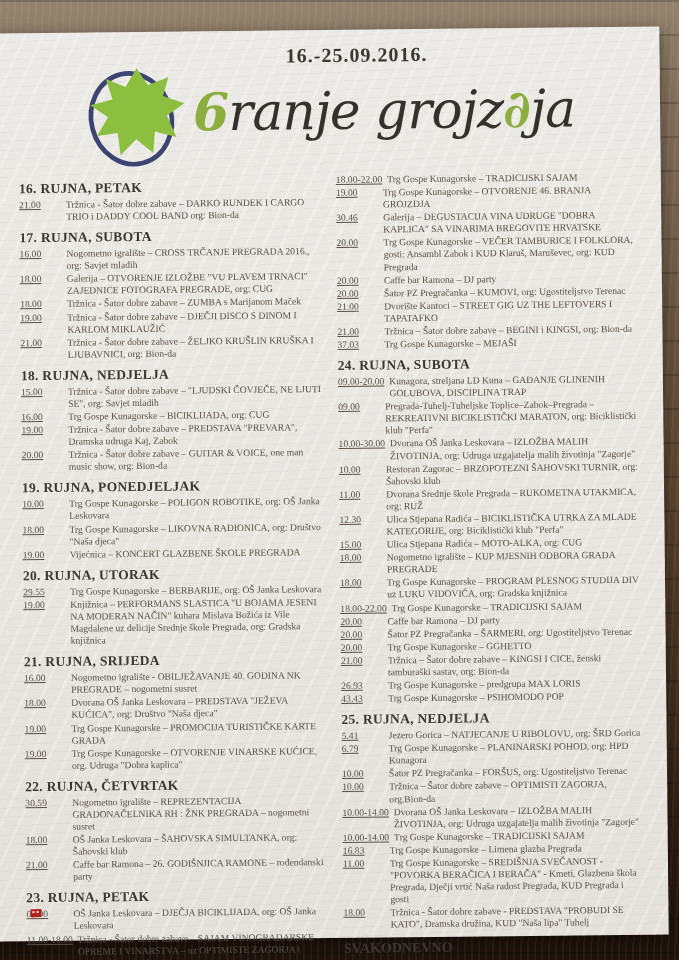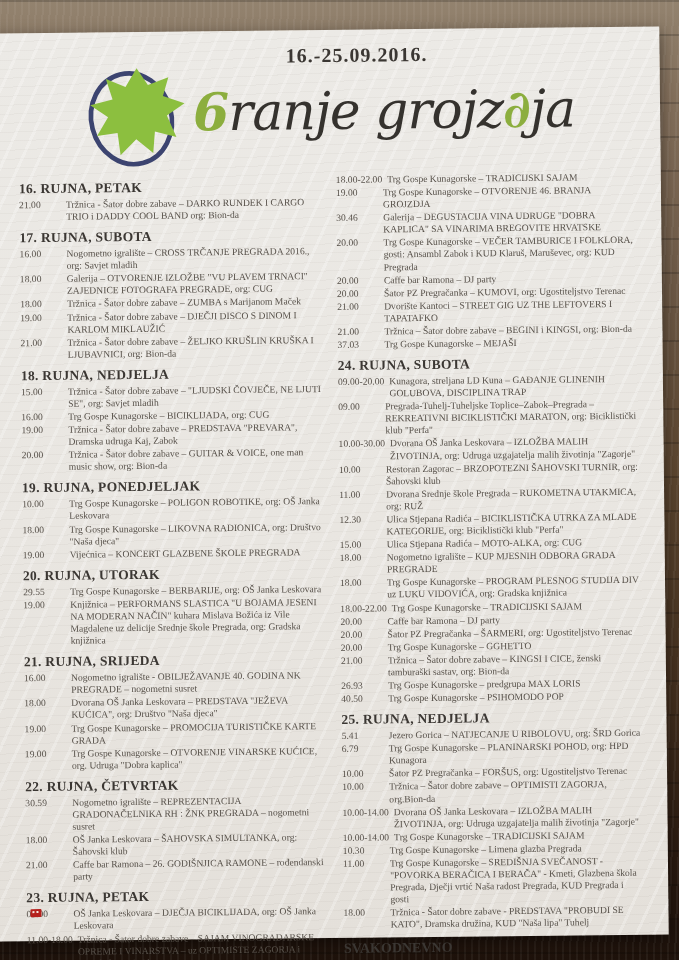--- a/index.html
+++ b/index.html
@@ -36,21 +36,21 @@
   }
   .title .grn{color:#8cae3e;font-weight:bold;}
   .cols{display:flex;gap:16px;margin-top:8px;}
   .col{width:calc(50% - 8px);}
   .day{margin-bottom:7px;}
   .day-title{
     font-size:13.5px;font-weight:bold;color:#3b3733;margin:4px 0 2px 0;
     letter-spacing:.3px;
   }
   .event{display:flex;font-size:9.6px;line-height:1.26;margin-bottom:1px;}
-  .time{flex:0 0 auto;min-width:42px;padding-right:5px;color:#57514a;}
+  .time{flex:0 0 auto;min-width:42px;padding-right:5px;color:#57514a;text-decoration:underline;}
   .desc{flex:1;color:#57514a;}
   .daily-title{font-size:14px;font-weight:bold;color:#3b3733;margin:10px 0 3px 0;}
   .daily-list{list-style:none;margin:0;padding:0;}
   .daily-list li{font-size:9.8px;line-height:1.45;padding-left:14px;position:relative;color:#57514a;}
   .daily-list li::before{content:"•";position:absolute;left:2px;color:#57514a;}
   .press-mark{position:absolute;left:32px;bottom:24px;width:11px;height:8px;background:#b5211d;border-radius:1px;}
   .press-mark::after{content:"";position:absolute;left:2px;top:2px;width:2px;height:2px;background:#f4e9e2;box-shadow:4px 0 0 #f4e9e2;}
 </style>
 </head>
 <body>
@@ -287,21 +287,21 @@
           </div>
           <div class="event">
             <span class="time">21.00</span>
             <span class="desc">Tržnica – Šator dobre zabave – KINGSI I CICE, ženski tamburaški sastav, org: Bion-da</span>
           </div>
           <div class="event">
             <span class="time">26.93</span>
             <span class="desc">Trg Gospe Kunagorske – predgrupa MAX LORIS</span>
           </div>
           <div class="event">
-            <span class="time">40.50</span>
+            <span class="time">43.43</span>
             <span class="desc">Trg Gospe Kunagorske – PSIHOMODO POP</span>
           </div>
         </section>
         <section class="day">
           <h2 class="day-title">25. RUJNA, NEDJELJA</h2>
           <div class="event">
             <span class="time">5.41</span>
             <span class="desc">Jezero Gorica – NATJECANJE U RIBOLOVU, org: ŠRD Gorica</span>
           </div>
           <div class="event">
@@ -318,21 +318,21 @@
           </div>
           <div class="event">
             <span class="time">10.00-14.00</span>
             <span class="desc">Dvorana OŠ Janka Leskovara – IZLOŽBA MALIH ŽIVOTINJA, org: Udruga uzgajatelja malih životinja "Zagorje"</span>
           </div>
           <div class="event">
             <span class="time">10.00-14.00</span>
             <span class="desc">Trg Gospe Kunagorske – TRADICIJSKI SAJAM</span>
           </div>
           <div class="event">
-            <span class="time">10.30</span>
+            <span class="time">16.83</span>
             <span class="desc">Trg Gospe Kunagorske – Limena glazba Pregrada</span>
           </div>
           <div class="event">
             <span class="time">11.00</span>
             <span class="desc">Trg Gospe Kunagorske – SREDIŠNJA SVEČANOST - "POVORKA BERAČICA I BERAČA" - Kmeti, Glazbena škola Pregrada, Dječji vrtić Naša radost Pregrada, KUD Pregrada i gosti</span>
           </div>
           <div class="event">
             <span class="time">18.00</span>
             <span class="desc">Tržnica - Šator dobre zabave - PREDSTAVA "PROBUDI SE KATO", Dramska družina, KUD "Naša lipa" Tuhelj</span>
           </div>

